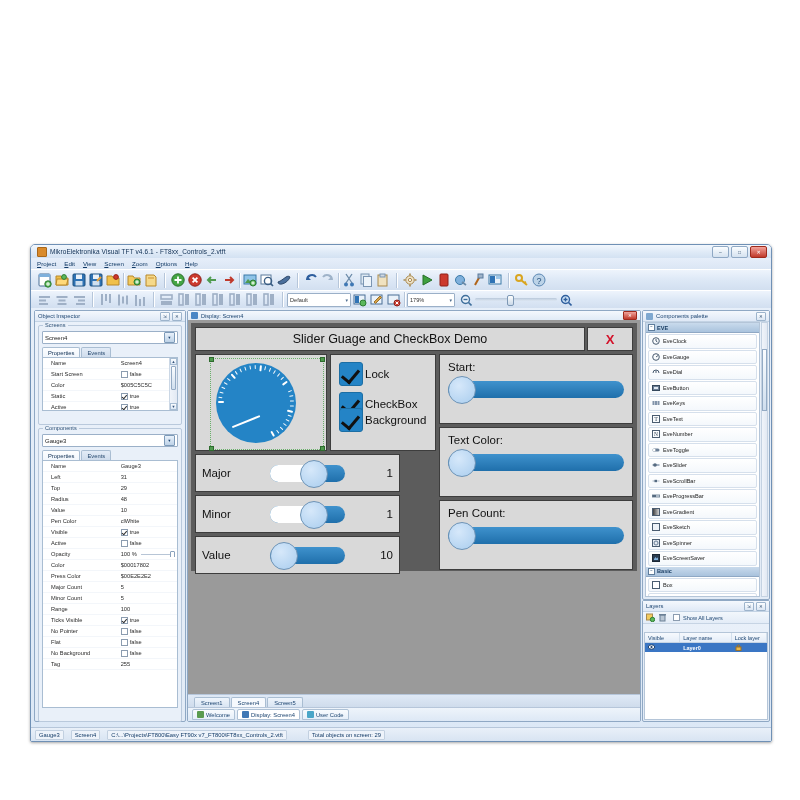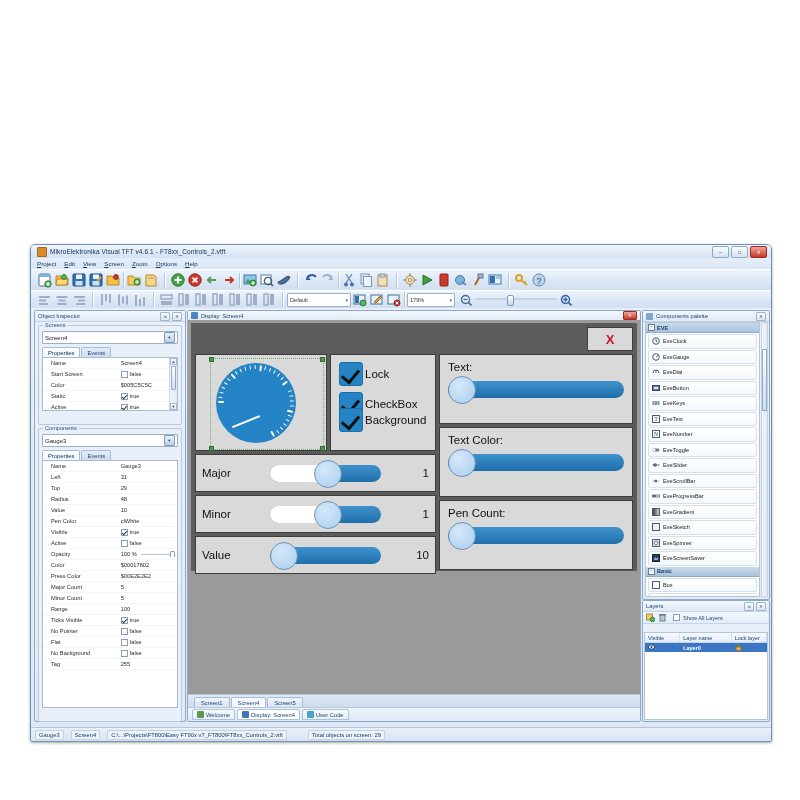--- a/index.html
+++ b/index.html
@@ -92,21 +92,21 @@
   .canvas{position:absolute;left:0;right:0;top:9px;bottom:0;background:#9a9a9a;overflow:hidden;}
   .screen{position:absolute;left:3px;top:3px;width:446px;height:248px;background:#5c5c5c;}
 
   .w{position:absolute;background:#d9d9d9;border:1.5px solid #3d3d3d;box-sizing:border-box;}
   .wtitle{left:4px;top:4px;width:390px;height:24px;display:flex;align-items:center;justify-content:center;}
   .wtitle span{font-size:12.5px;color:#111;}
   .wx{left:396px;top:4px;width:46px;height:24px;display:flex;align-items:center;justify-content:center;}
   .wx span{font-size:13px;font-weight:bold;color:#d3122a;}
   .wgauge{left:4px;top:31px;width:132px;height:97px;}
   .wchecks{left:139px;top:31px;width:106px;height:97px;}
-  .wslider{left:4px;width:241px;height:38px;display:flex;align-items:center;padding:8px 6px;box-sizing:border-box;gap:20px;}
+  .wslider{left:4px;width:205px;height:38px;display:flex;align-items:center;padding:8px 6px;box-sizing:border-box;gap:20px;}
   .wcolor{left:248px;width:194px;display:flex;flex-direction:column;padding:6px 8px;box-sizing:border-box;}
   .wcolor .lbl{font-size:11.5px;color:#111;margin-bottom:3px;}
 
   .gauge{position:absolute;left:20px;top:8px;width:80px;height:80px;border-radius:50%;background:#2484c6;}
   .gauge .needle{position:absolute;left:14px;top:52px;width:30px;height:2px;background:#fff;
       transform:rotate(-22deg);transform-origin:100% 50%;border-radius:1px;}
   .tick{position:absolute;left:50%;top:2px;width:1.6px;height:6px;background:#fff;transform-origin:0 38px;border-radius:1px;}
   .tick.minor{height:3.5px;width:1.3px;opacity:.95;}
   .selhandles{position:absolute;left:14px;top:3px;width:112px;height:90px;border:1px dotted #6ab06a;}
   .hnd{position:absolute;width:3px;height:3px;background:#4f9b4f;border:1px solid #2e6b2e;}
@@ -734,20 +734,23 @@
     <div class="panel" id="designwin">
       <div class="dwhead">
         <span class="vico" style="background:#4a86c5"></span>
         <span>Display: Screen4</span>
         <span class="xbtn">✕</span>
       </div>
 
       <div class="canvas">
         <div class="screen">
 
+          <div class="w wtitle">
+            <span>Slider Guage and CheckBox Demo</span>
+          </div>
           <div class="w wx">
             <span>X</span>
           </div>
 
           <div class="w wgauge">
             <div class="gauge" id="gauge">
               <div class="needle"></div>
             <div class="tick" style="transform: rotate(-90deg);"></div>
                 <div class="tick minor" style="transform: rotate(-82deg);"></div>
                 <div class="tick minor" style="transform: rotate(-74deg);"></div>
@@ -827,21 +830,21 @@
                 <div class="slname">Value</div>
                 <div class="slwrap">
                   <div class="sltrack"></div>
                   <div class="slknob" style="left: calc(0%);"></div>
                 </div>
                 <div class="slval">10</div>
               </div>
             </div>
           <div id="colorpanels-holder">
               <div class="w wcolor" style="top: 31px; height: 70px;">
-                <div class="lbl">Text:</div>
+                <div class="lbl">Start:</div>
                 <div class="slwrap" style="margin: 0px;">
                   <div class="sltrack"></div>
                   <div class="slknob" style="left: 0%;"></div>
                 </div>
               </div>
               <div class="w wcolor" style="top: 104px; height: 70px;">
                 <div class="lbl">Text Color:</div>
                 <div class="slwrap" style="margin: 0px;">
                   <div class="sltrack"></div>
                   <div class="slknob" style="left: 0%;"></div>

